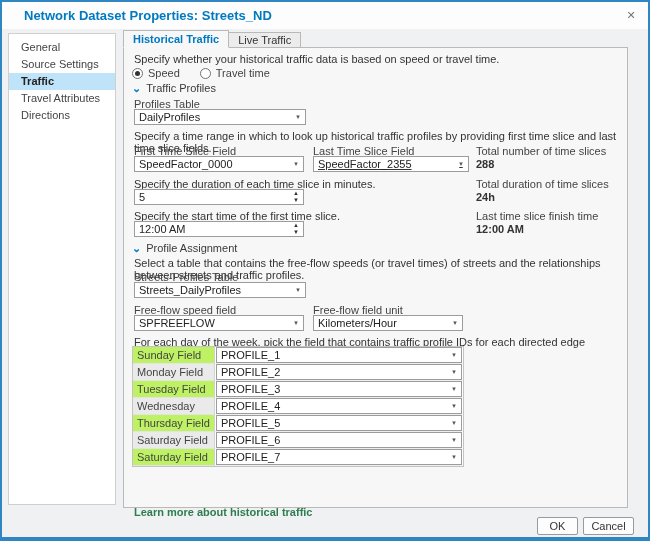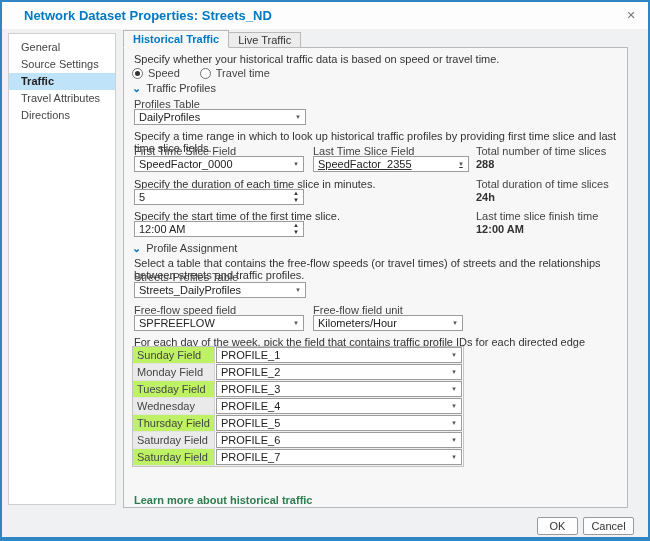--- a/index.html
+++ b/index.html
@@ -54,21 +54,21 @@
   .sb { height:7px; line-height:7px; text-align:center; font-size:6px; color:#333; cursor:pointer; }
   
   .day-table { position:absolute; left:8px; top:298px; width:332px; border:1px solid #c3c3c3; background:#fff; }
   .day-row { display:flex; height:17px; }
   .day-label { width:82px; border-right:1px solid #d2d2d2; border-bottom:1px solid #e3e3e3;
                line-height:16px; padding-left:4px; color:#444; background:#bef264; }
   .day-row.alt .day-label { background:#eaeaea; }
   .day-cell { flex:1; position:relative; border-bottom:1px solid #efefef; }
   .day-cell .dd { left:1px; top:0px; right:1px; height:16px; }
   
-  .link { color:#2e7d4f; font-weight:600; cursor:pointer; }
+  .link { color:#2e7d4f; font-weight:600; cursor:pointer;margin-top:12px; }
   
   .btn { position:absolute; top:515px; height:18px; background:#fdfdfd; border:1px solid #9a9a9a;
          border-radius:2px; text-align:center; line-height:16px; color:#333; cursor:pointer; }
 </style>
 </head>
 <body>
 
 <div id="win">
 
   <div class="titlebar">

